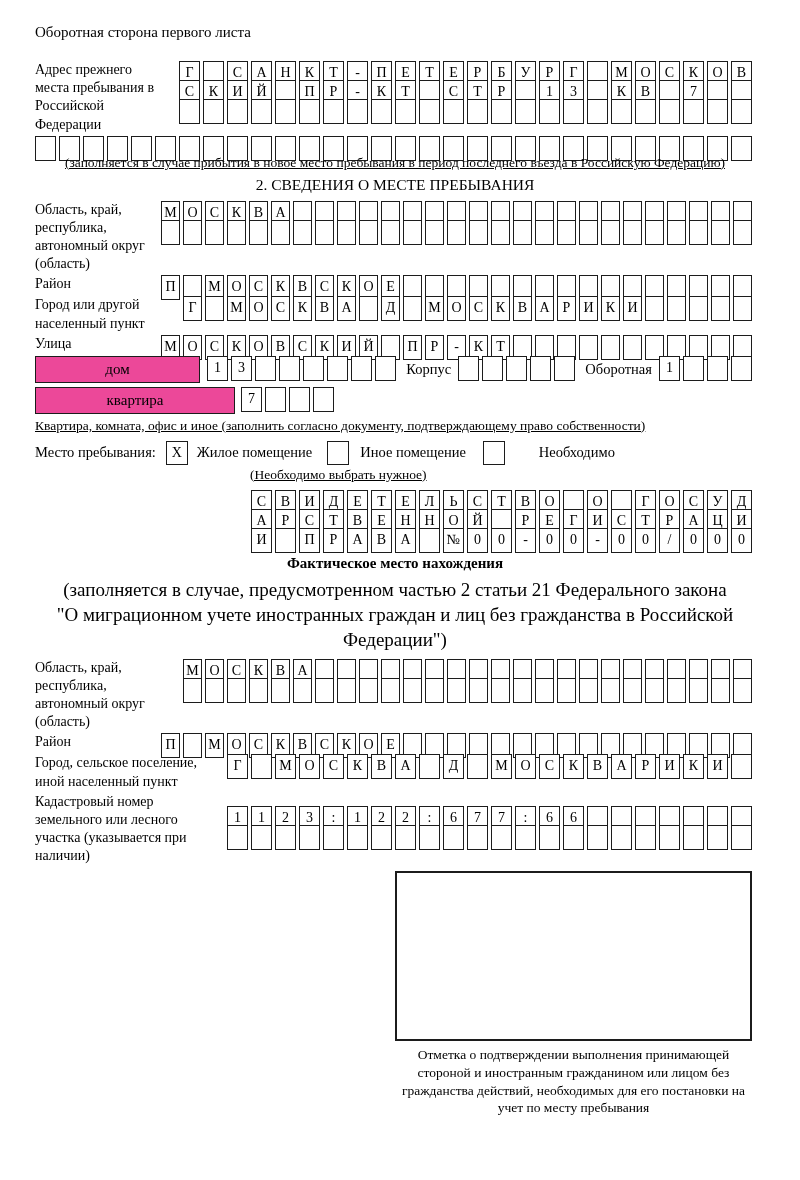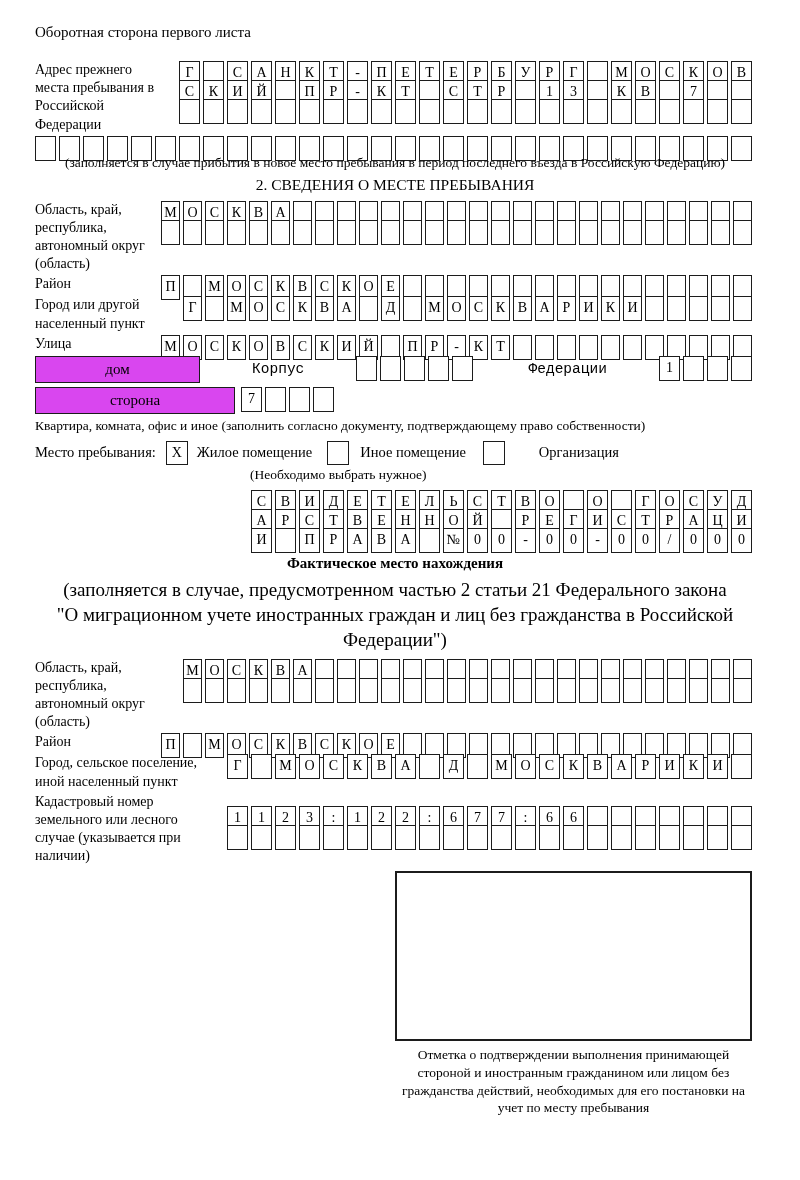--- a/index.html
+++ b/index.html
@@ -14,30 +14,30 @@
   .w120{width:128px;} .w112{width:118px;} .w135{width:142px;}
   .w200{width:205px;} .w140{width:148px;} .w185{width:192px;} .w170{width:178px;}
   .row-right{margin-left:auto;}
 
   .cells{white-space:nowrap;height:16px;margin-bottom:3px;}
   .cell{box-sizing:border-box;display:inline-block;width:21px;height:25px;
         border:1.6px solid #1c1c1c;margin-right:3px;text-align:center;
         font-size:14px;line-height:22px;vertical-align:top;background:#fff;}
   .sm .cell{width:19px;}
 
-  .note{font-size:13.5px;line-height:1.25;margin-bottom:4px;}
+  .note{font-size:13.5px;line-height:1.25;margin-bottom:4px;text-decoration:underline;}
   .center{text-align:center;}
   .sec-title{text-align:center;font-weight:normal;font-size:15.5px;margin:4px 0 7px 0;}
 
   .dom-row{display:flex;align-items:flex-start;justify-content:space-between;
            width:100%;margin-bottom:4px;}
   .named-box{box-sizing:border-box;border:1.6px solid #1c1c1c;height:27px;
-             text-align:center;font-size:15px;line-height:24px;background:#d946ef;}
+             text-align:center;font-size:15px;line-height:24px;background:#ec4899;}
   .nb165{width:165px;} .nb200{width:200px;}
-  .inline-label{font-size:14.5px;line-height:27px;font-family:Liberation Mono, monospace;}
+  .inline-label{font-size:14.5px;line-height:27px;}
   .kv-row{display:flex;align-items:flex-start;margin-bottom:4px;}
   .kv-row .cells{margin-left:6px;}
 
   .stay-row{display:flex;align-items:center;margin:6px 0 2px 0;font-size:14.5px;}
   .checkbox{box-sizing:border-box;display:inline-block;width:22px;height:24px;
             border:1.6px solid #1c1c1c;text-align:center;font-size:14px;
             line-height:21px;background:#fff;}
   .stay-note{margin-left:215px;margin-bottom:6px;}
 
   .act-title{text-align:center;font-weight:bold;font-size:15px;margin:8px 0 6px 0;}
@@ -93,40 +93,41 @@
 
   <div class="form-row">
     <div class="label">Улица</div>
     <div class="row-right">
         <div class="cells sm"><span class="cell">М</span><span class="cell">О</span><span class="cell">С</span><span class="cell">К</span><span class="cell">О</span><span class="cell">В</span><span class="cell">С</span><span class="cell">К</span><span class="cell">И</span><span class="cell">Й</span><span class="cell"></span><span class="cell">П</span><span class="cell">Р</span><span class="cell">-</span><span class="cell">К</span><span class="cell">Т</span><span class="cell"></span><span class="cell"></span><span class="cell"></span><span class="cell"></span><span class="cell"></span><span class="cell"></span><span class="cell"></span><span class="cell"></span><span class="cell"></span><span class="cell"></span><span class="cell"></span></div>
       </div>
   </div>
 
   <div class="dom-row">
     <div class="named-box nb165">дом</div>
+    <div class="cells"><span class="cell">1</span><span class="cell">3</span><span class="cell"></span><span class="cell"></span><span class="cell"></span><span class="cell"></span><span class="cell"></span><span class="cell"></span></div>
     <div class="inline-label">Корпус</div>
     <div class="cells"><span class="cell"></span><span class="cell"></span><span class="cell"></span><span class="cell"></span><span class="cell"></span></div>
-    <div class="inline-label">Федерации</div>
+    <div class="inline-label">Оборотная</div>
     <div class="cells"><span class="cell">1</span><span class="cell"></span><span class="cell"></span><span class="cell"></span></div>
   </div>
 
   <div class="kv-row">
-    <div class="named-box nb200">сторона</div>
+    <div class="named-box nb200">квартира</div>
     <div class="cells"><span class="cell">7</span><span class="cell"></span><span class="cell"></span><span class="cell"></span></div>
   </div>
   <div class="note">Квартира, комната, офис и иное (заполнить согласно документу, подтверждающему право собственности)</div>
 
   <div class="stay-row">
     <span>Место пребывания:</span>
     <span class="checkbox" style="margin-left:10px;">X</span>
     <span style="margin-left:9px;">Жилое помещение</span>
     <span class="checkbox" style="margin-left:15px;"></span>
     <span style="margin-left:11px;">Иное помещение</span>
     <span class="checkbox" style="margin-left:17px;"></span>
-    <span style="margin-left:34px;">Организация</span>
+    <span style="margin-left:34px;">Необходимо</span>
   </div>
   <div class="note stay-note">(Необходимо выбрать нужное)</div>
 
   <div class="form-row">
     <div class="row-right">
       <div class="cells"><span class="cell">С</span><span class="cell">В</span><span class="cell">И</span><span class="cell">Д</span><span class="cell">Е</span><span class="cell">Т</span><span class="cell">Е</span><span class="cell">Л</span><span class="cell">Ь</span><span class="cell">С</span><span class="cell">Т</span><span class="cell">В</span><span class="cell">О</span><span class="cell"></span><span class="cell">О</span><span class="cell"></span><span class="cell">Г</span><span class="cell">О</span><span class="cell">С</span><span class="cell">У</span><span class="cell">Д</span></div>
       <div class="cells"><span class="cell">А</span><span class="cell">Р</span><span class="cell">С</span><span class="cell">Т</span><span class="cell">В</span><span class="cell">Е</span><span class="cell">Н</span><span class="cell">Н</span><span class="cell">О</span><span class="cell">Й</span><span class="cell"></span><span class="cell">Р</span><span class="cell">Е</span><span class="cell">Г</span><span class="cell">И</span><span class="cell">С</span><span class="cell">Т</span><span class="cell">Р</span><span class="cell">А</span><span class="cell">Ц</span><span class="cell">И</span></div>
       <div class="cells"><span class="cell">И</span><span class="cell"></span><span class="cell">П</span><span class="cell">Р</span><span class="cell">А</span><span class="cell">В</span><span class="cell">А</span><span class="cell"></span><span class="cell">№</span><span class="cell">0</span><span class="cell">0</span><span class="cell">-</span><span class="cell">0</span><span class="cell">0</span><span class="cell">-</span><span class="cell">0</span><span class="cell">0</span><span class="cell">/</span><span class="cell">0</span><span class="cell">0</span><span class="cell">0</span></div>
     </div>
   </div>
@@ -151,21 +152,21 @@
   </div>
 
   <div class="form-row">
     <div class="label w185">Город, сельское поселение, иной населенный пункт</div>
     <div class="row-right">
         <div class="cells"><span class="cell">Г</span><span class="cell"></span><span class="cell">М</span><span class="cell">О</span><span class="cell">С</span><span class="cell">К</span><span class="cell">В</span><span class="cell">А</span><span class="cell"></span><span class="cell">Д</span><span class="cell"></span><span class="cell">М</span><span class="cell">О</span><span class="cell">С</span><span class="cell">К</span><span class="cell">В</span><span class="cell">А</span><span class="cell">Р</span><span class="cell">И</span><span class="cell">К</span><span class="cell">И</span><span class="cell"></span></div>
       </div>
   </div>
 
   <div class="form-row">
-    <div class="label w170">Кадастровый номер земельного или лесного случае (указывается при наличии)</div>
+    <div class="label w170">Кадастровый номер земельного или лесного участка (указывается при наличии)</div>
     <div class="row-right">
       <div class="cells" style="margin-top:13px;"><span class="cell">1</span><span class="cell">1</span><span class="cell">2</span><span class="cell">3</span><span class="cell">:</span><span class="cell">1</span><span class="cell">2</span><span class="cell">2</span><span class="cell">:</span><span class="cell">6</span><span class="cell">7</span><span class="cell">7</span><span class="cell">:</span><span class="cell">6</span><span class="cell">6</span><span class="cell"></span><span class="cell"></span><span class="cell"></span><span class="cell"></span><span class="cell"></span><span class="cell"></span><span class="cell"></span></div>
       <div class="cells"><span class="cell"></span><span class="cell"></span><span class="cell"></span><span class="cell"></span><span class="cell"></span><span class="cell"></span><span class="cell"></span><span class="cell"></span><span class="cell"></span><span class="cell"></span><span class="cell"></span><span class="cell"></span><span class="cell"></span><span class="cell"></span><span class="cell"></span><span class="cell"></span><span class="cell"></span><span class="cell"></span><span class="cell"></span><span class="cell"></span><span class="cell"></span><span class="cell"></span></div>
     </div>
   </div>
 
   <div class="stamp-box"></div>
   <div class="stamp-caption">Отметка о подтверждении выполнения принимающей стороной и иностранным гражданином или лицом без гражданства действий, необходимых для его постановки на учет по месту пребывания</div>
 
 </div>

